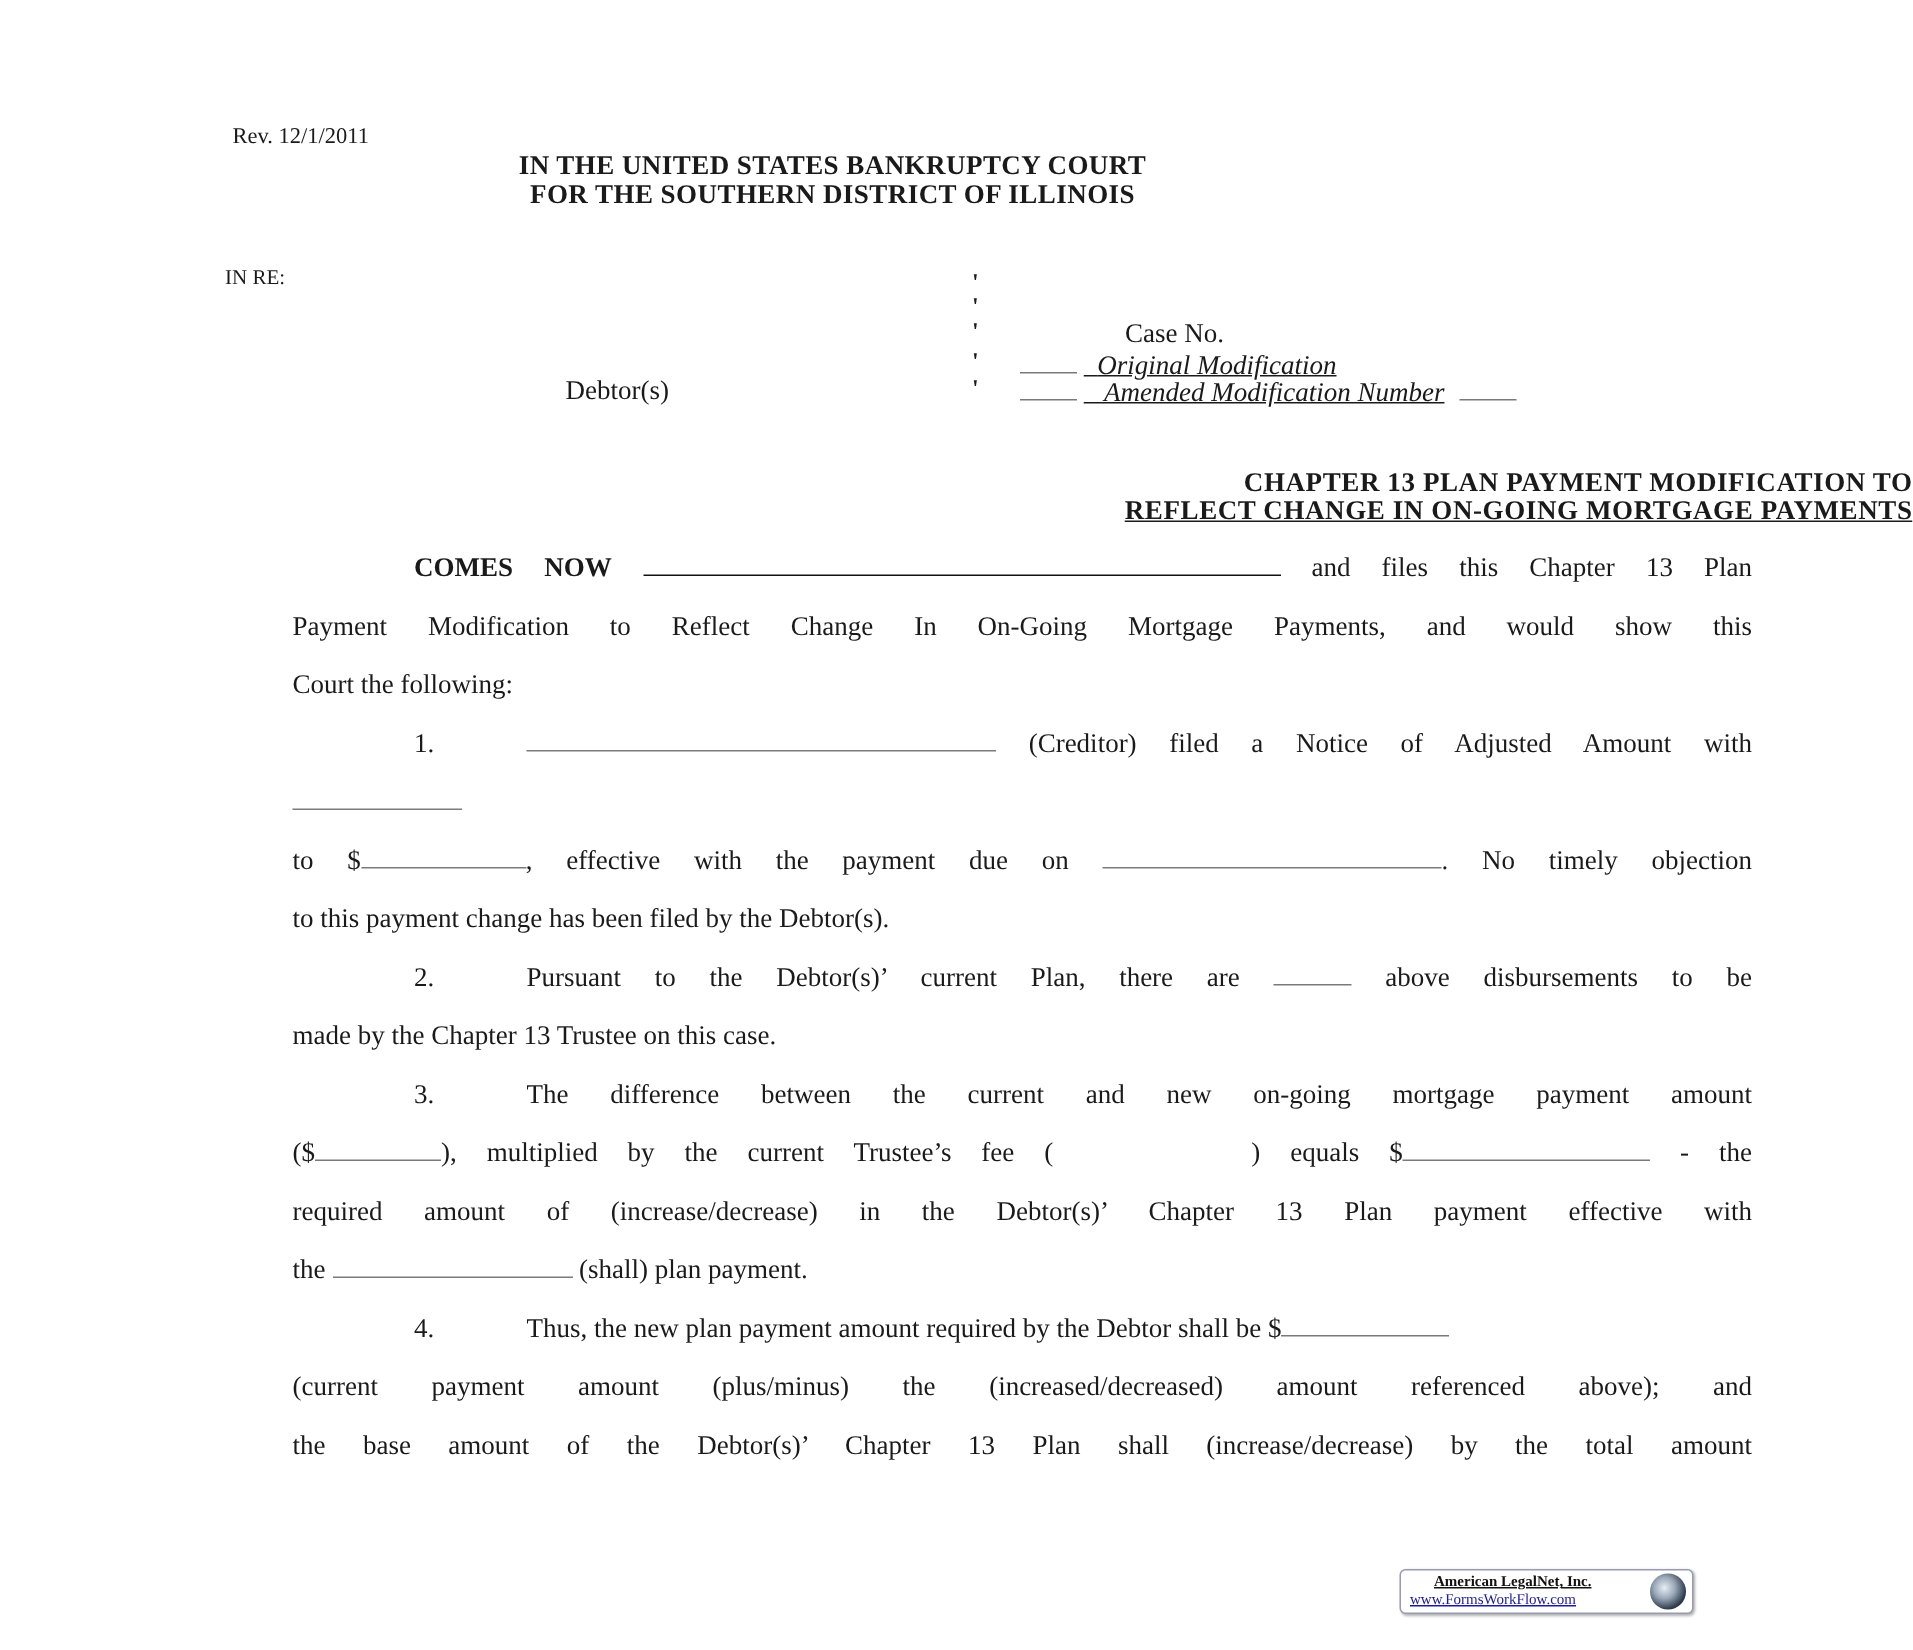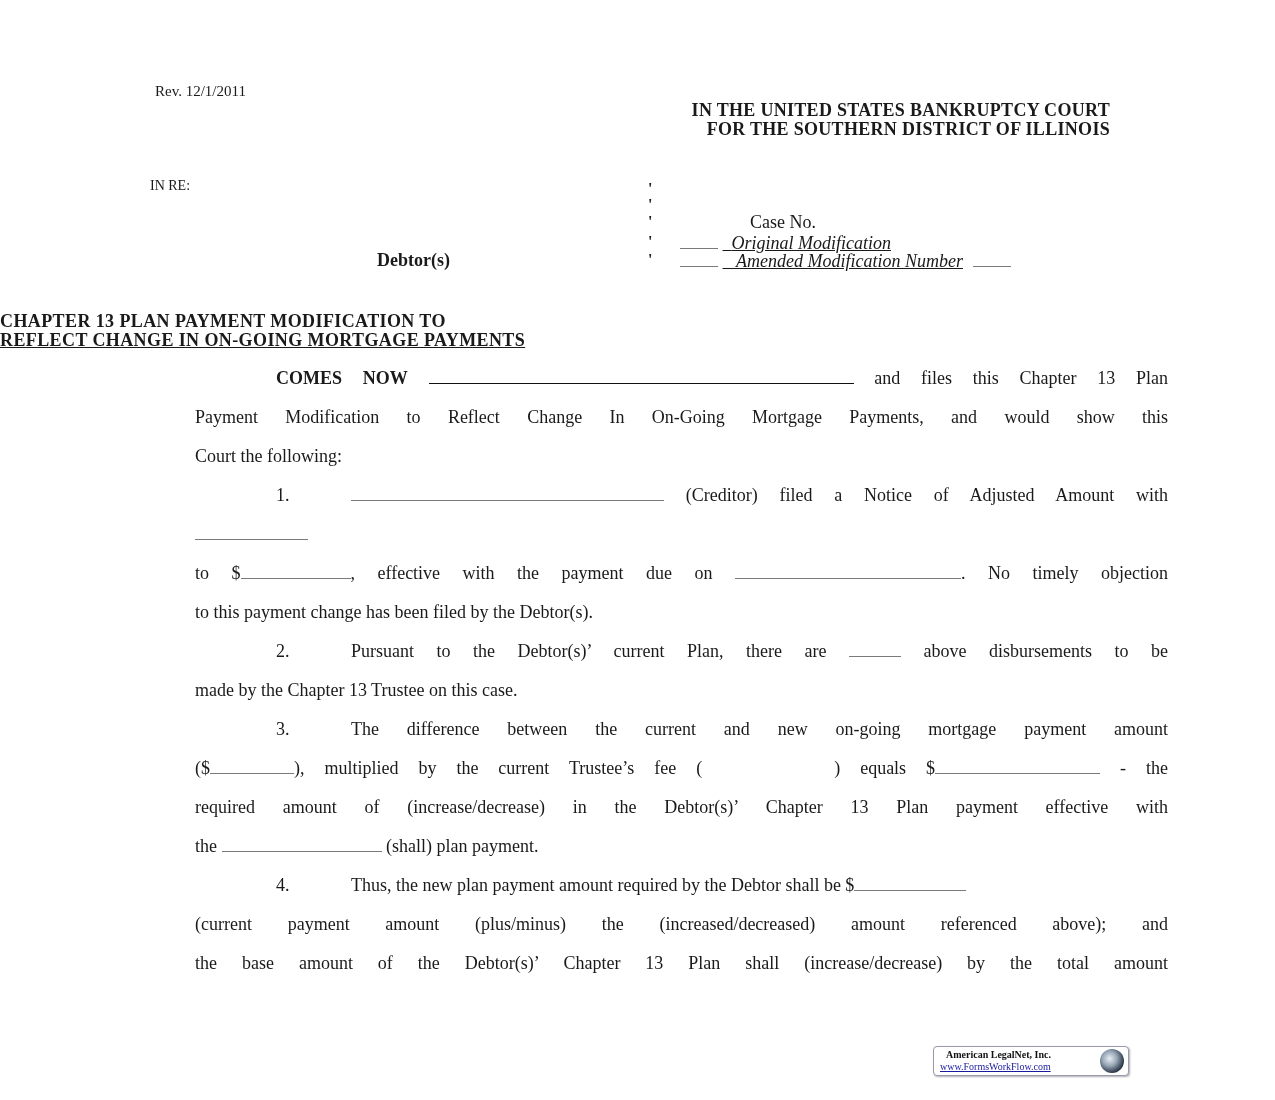--- a/index.html
+++ b/index.html
@@ -3,45 +3,45 @@
   <meta charset="utf-8">
   <style>
     html, body { margin: 0; padding: 0; background: #ffffff; }
     body {
       width: 1275px; height: 1100px; position: relative; overflow: hidden;
       font-family: "Liberation Serif", "DejaVu Serif", serif;
       color: #1a1a1a;
     }
     .abs { position: absolute; white-space: nowrap; }
     .rev { left: 155px; top: 83px; font-size: 15px; }
-    .court { left: 0; width: 1110px; text-align: right; font-weight: bold; font-size: 18px; letter-spacing: 0.3px; }
+    .court { left: 0; width: 1110px; text-align: center; font-weight: bold; font-size: 18px; letter-spacing: 0.3px; }
     .court1 { top: 100px; }
     .court2 { top: 119px; }
     .inre { left: 150px; top: 178px; font-size: 14px; }
-    .debtor { left: 377px; top: 250px; font-size: 18px; font-weight: bold; }
+    .debtor { left: 377px; top: 250px; font-size: 18px; }
     .tick { left: 648px; font-size: 16px; font-weight: bold; }
     .caseno { left: 750px; top: 212px; font-size: 18px; }
     .opt { font-size: 18px; font-style: italic; }
     .opt .ul { text-decoration: underline; margin-top: 20px; }
     .blank { display: inline-block; border-bottom: 1px solid #7a7a7a; height: 14px; vertical-align: baseline; }
-    .title { left: 0; width: 1275px; text-align: left; font-weight: bold; font-size: 18px; letter-spacing: 0.4px; }
+    .title { left: 0; width: 1275px; text-align: right; font-weight: bold; font-size: 18px; letter-spacing: 0.4px; }
     .title1 { top: 311px; }
     .title2 { top: 330px; text-decoration: underline; }
     .line { left: 150px; width: 973px; font-size: 18px; text-align: justify; text-align-last: justify; margin-left: 45px; }
     .line.last { text-align-last: left; }
     .indent { display: inline-block; width: 81px; }
     .num { display: inline-block; width: 75px; }
     .bold { font-weight: bold; }
     .b-dark { border-bottom-color: #111; }
     .logo {
       left: 933px; top: 1046px; width: 194px; height: 28px;
       border: 1px solid #9a9ab0; border-radius: 4px; background: #fff;
       box-shadow: 1px 1px 2px #b0b0b0;
     }
-    .logo .name { position: absolute; left: 12px; top: 2px; font-size: 10px; font-weight: bold; color: #111; }
+    .logo .name { position: absolute; left: 22px; top: 2px; font-size: 10px; font-weight: bold; color: #111; text-decoration: underline; }
     .logo .url { position: absolute; left: 6px; top: 14px; font-size: 10px; color: #1a1aa0; text-decoration: underline; }
     .logo .globe {
       position: absolute; right: 4px; top: 2px; width: 24px; height: 24px; border-radius: 50%;
       background: radial-gradient(circle at 40% 40%, #e8eef5 0%, #9aa8b8 35%, #2d3b4c 70%, #0f1822 100%);
     }
   </style>
 </head>
 <body>
 
 <div>

